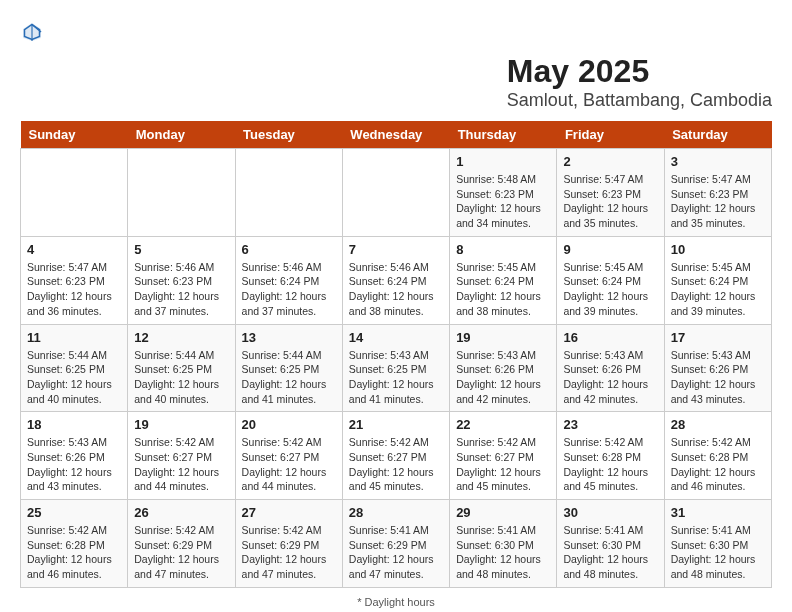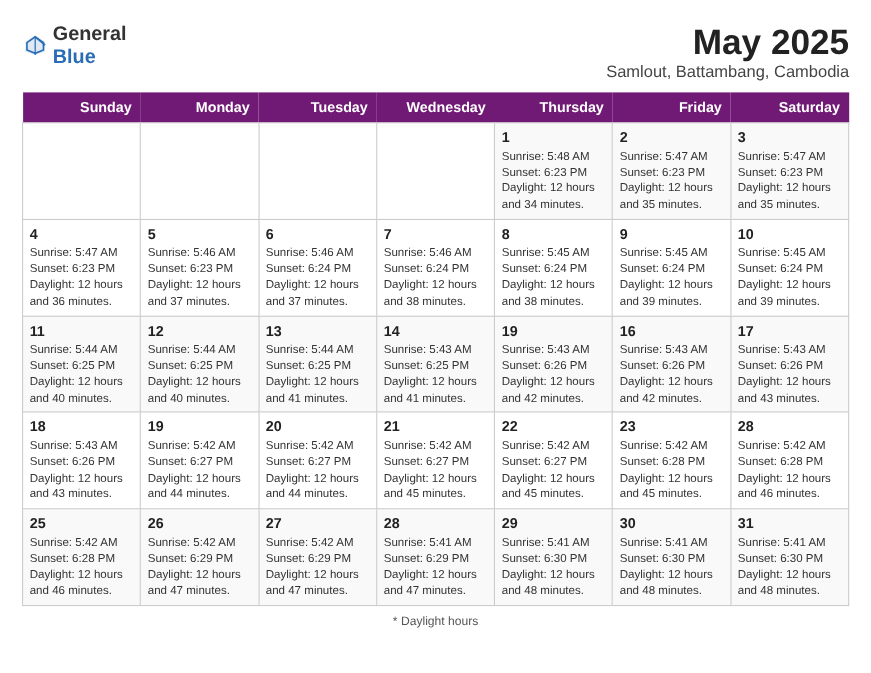--- a/index.html
+++ b/index.html
@@ -19,40 +19,40 @@
     .logo {
       display: flex;
       align-items: center;
       gap: 4px;
     }
     .logo-icon {
       width: 24px;
       height: 24px;
     }
     .title-block {
-      text-align: right;
+      margin-top: 33px;
     }
     .month-year {
       font-size: 32px;
       font-weight: bold;
       color: #222;
     }
     .location {
-      font-size: 15px;
+      font-size: 18px;
       color: #444;
     }
     table {
       width: 100%;
       border-collapse: collapse;
       font-size: 11px;
     }
     thead tr th {
-      background-color: #701a75;
+      background-color: #c2410c;
       color: #fff;
-      text-align: right;
+      text-align: left;
       padding: 6px 8px;
       font-size: 13px;
       font-weight: bold;
     }
     tbody tr td {
       vertical-align: top;
       padding: 5px 6px;
       border: 1px solid #ccc;
       width: 14.28%;
       min-height: 80px;
@@ -87,24 +87,20 @@
 <body>
 
 <div class="header">
   <div class="logo">
     <svg class="logo-icon" viewBox="0 0 32 32" xmlns="http://www.w3.org/2000/svg">
       <polygon points="16,4 28,12 28,24 16,28 4,24 4,12" fill="#2a6db5" opacity="0.15"></polygon>
       <polygon points="16,6 26,13 26,22 16,26 6,22 6,13" fill="none" stroke="#2a6db5" stroke-width="2"></polygon>
       <line x1="16" y1="6" x2="28" y2="16" stroke="#2a6db5" stroke-width="2"></line>
       <line x1="16" y1="6" x2="16" y2="28" stroke="#2a6db5" stroke-width="1.5"></line>
     </svg>
-    <div>
-      <span style="font-size:18px;font-weight:bold;color:#333;">General</span><br>
-      <span style="font-size:18px;font-weight:bold;color:#2a6db5;">Blue</span>
-    </div>
   </div>
   <div class="title-block">
     <div class="month-year">May 2025</div>
     <div class="location">Samlout, Battambang, Cambodia</div>
   </div>
 </div>
 
 <table>
   <thead>
     <tr>

